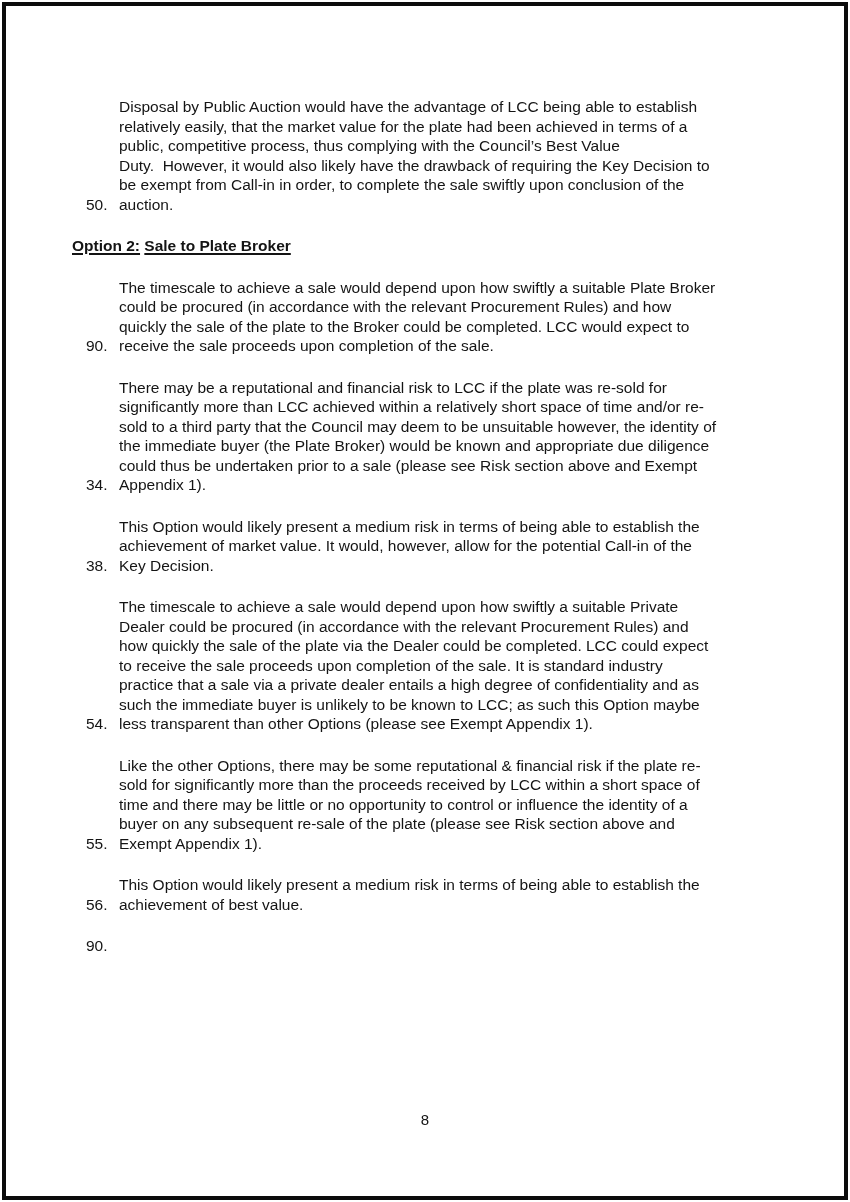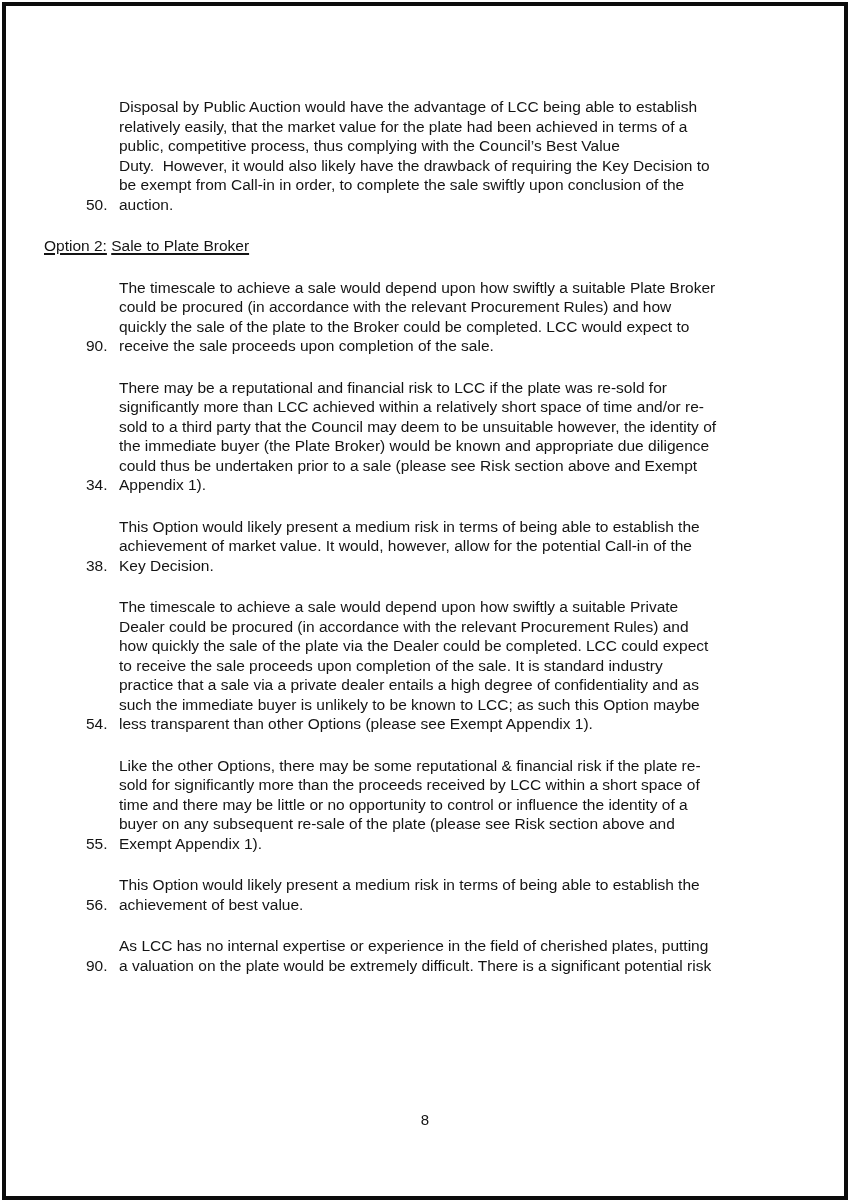--- a/index.html
+++ b/index.html
@@ -39,22 +39,22 @@
   }
   .para .num {
     width: 33px;
     flex-shrink: 0;
   }
   .para .ptext {
     width: 692px;
     white-space: pre-wrap;
   }
   .heading {
-    padding-left: 44px;
-    font-weight: normal;
+    padding-left: 72px;
+    font-weight: bold;
     margin-bottom: 22px;
     white-space: pre;
   }
   .heading .u {
     text-decoration: underline;
     text-decoration-thickness: 1.5px;
     text-underline-offset: 2px;
   }
   .heading.tight {
     margin-bottom: 0;
@@ -138,20 +138,18 @@
     <div class="para">
       <span class="num">56.</span>
       <div class="ptext">This Option would likely present a medium risk in terms of being able to establish the
 achievement of best value.</div>
     </div>
 
 
 
     <div class="para">
       <span class="num">90.</span>
-      <div class="ptext">As LCC has no internal expertise or experience in the field of cherished plates, putting
-a valuation on the plate would be extremely difficult. There is a significant potential risk</div>
     </div>
 
   </div>
 
   <div class="pagenum">8</div>
 </div>
 
 </body></html>

